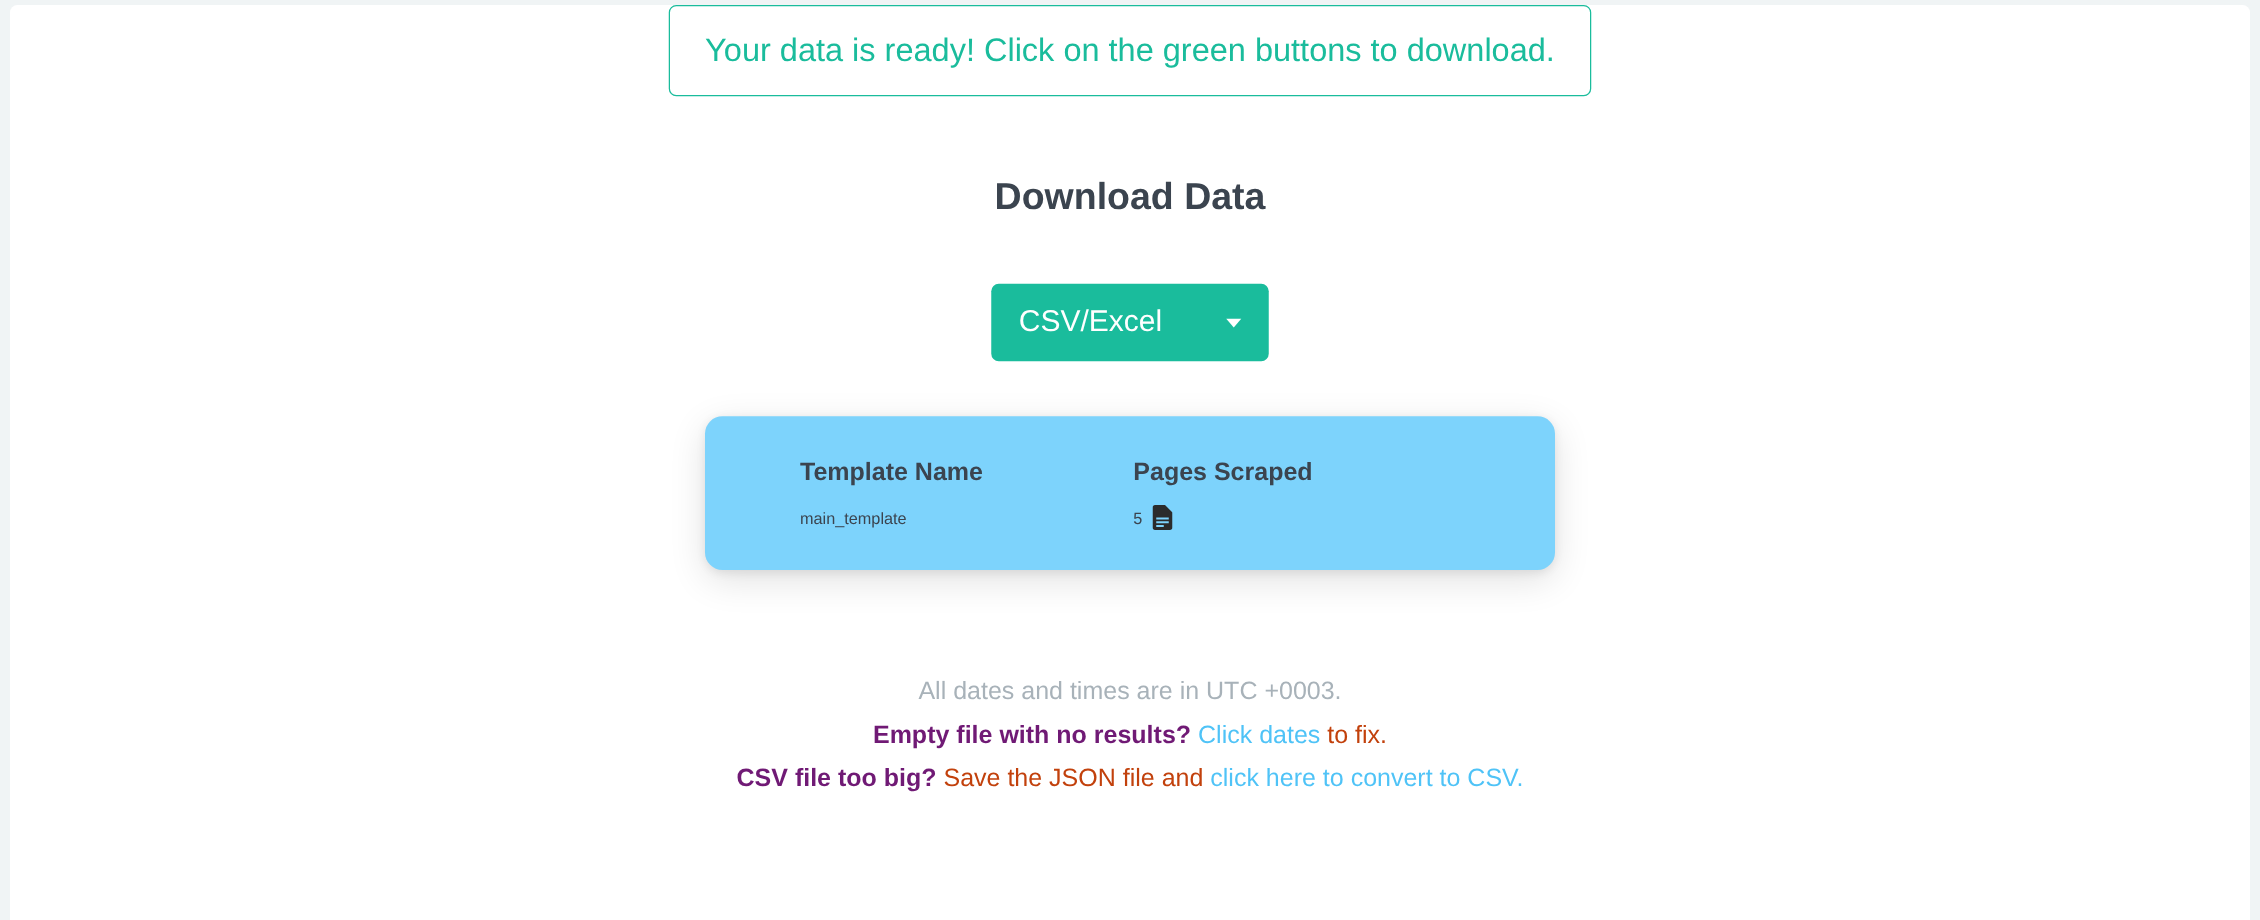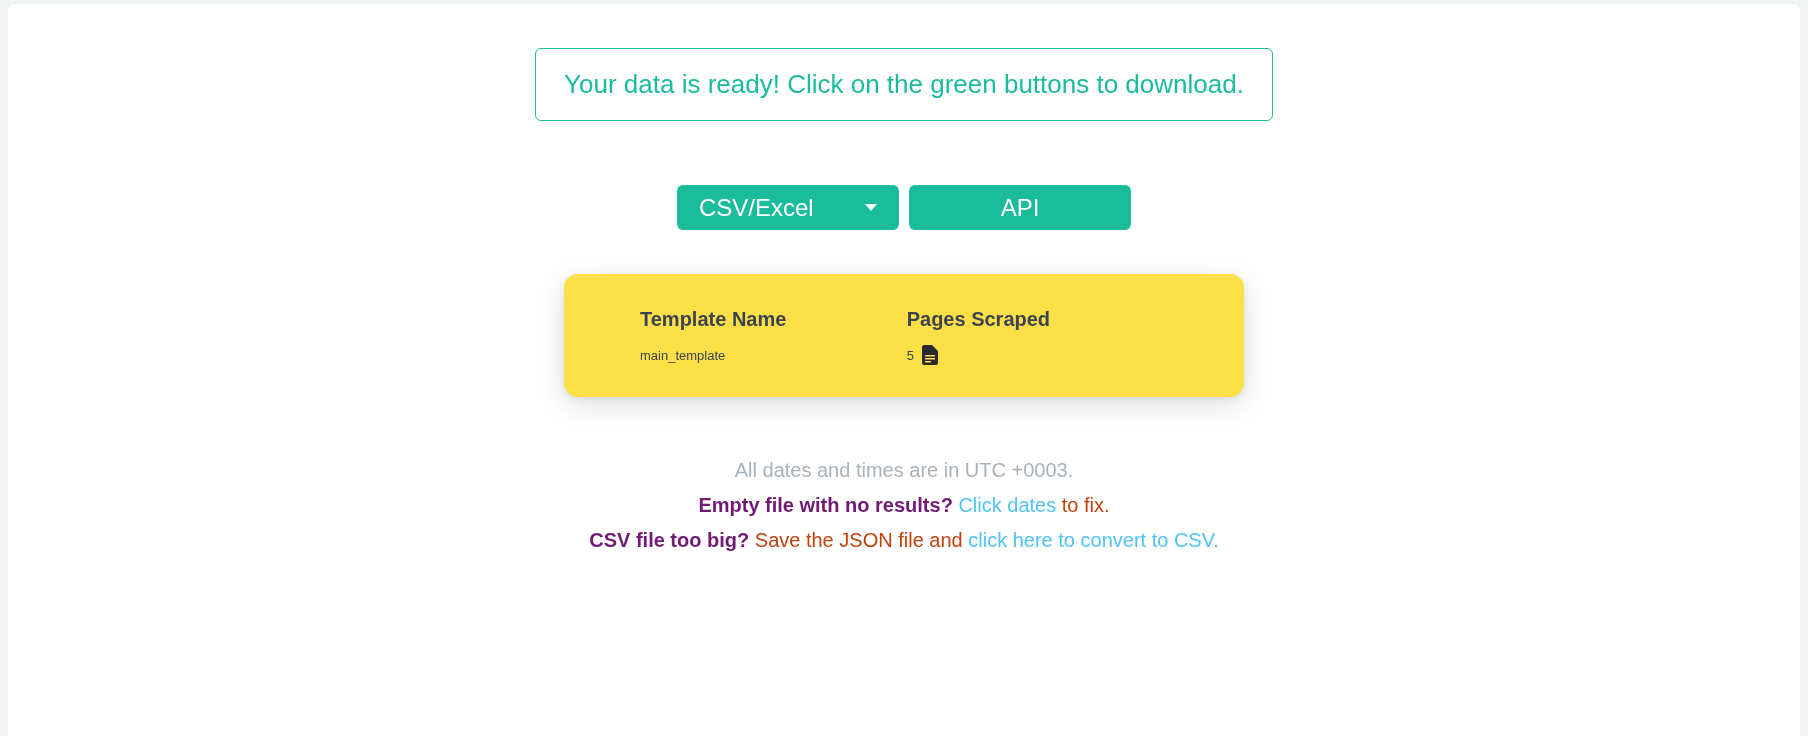--- a/index.html
+++ b/index.html
@@ -12,21 +12,20 @@
       background: #f0f4f5;
       width: 1808px;
       height: 736px;
       overflow: hidden;
     }
     .page-container {
       background: #ffffff;
       margin: 4px 8px 0 8px;
       border-radius: 6px 6px 0 0;
       height: 732px;
-      padding-top: 44px;
       display: flex;
       flex-direction: column;
       align-items: center;
     }
     .alert-banner {
       border: 1px solid #1abc9c;
       border-radius: 6px;
       padding: 20px 28px;
       color: #1abc9c;
       font-size: 26px;
@@ -44,21 +43,21 @@
       gap: 10px;
       margin-bottom: 44px;
     }
     .btn {
       background: #1abc9c;
       color: #ffffff;
       border: none;
       border-radius: 6px;
       font-size: 24px;
       font-weight: 400;
-      height: 45px;
+      height: 62px;
       cursor: pointer;
       display: flex;
       align-items: center;
       justify-content: center;
     }
     .btn-dropdown {
       width: 222px;
       padding: 0 22px;
       justify-content: space-between;
     }
@@ -70,26 +69,26 @@
     }
     .caret-down {
       width: 0;
       height: 0;
       border-left: 6px solid transparent;
       border-right: 6px solid transparent;
       border-top: 7px solid #ffffff;
       margin-left: 12px;
     }
     .card {
-      background: #fde047;
+      background: #7dd3fc;
       border-radius: 14px;
       box-shadow: 0 8px 30px rgba(0,0,0,0.12), 0 2px 8px rgba(0,0,0,0.08);
       width: 680px;
       padding: 34px 76px 32px 76px;
-      margin-bottom: 56px;
+      margin-bottom: 80px;
     }
     .card-table {
       width: 100%;
       border-collapse: collapse;
     }
     .card-table th {
       text-align: left;
       font-size: 20px;
       font-weight: 700;
       color: #3b444f;
@@ -141,28 +140,26 @@
   </style>
 </head>
 <body>
 
 <div class="page-container">
 
   <div class="alert-banner">
     <span>Your data is ready! Click on the green buttons to download.</span>
   </div>
 
+  <h1 class="page-title">Download Data</h1>
 
   <div class="button-row">
     <button class="btn btn-dropdown">
       <span>CSV/Excel</span>
       <span class="caret-down"></span>
-    </button>
-    <button class="btn btn-api">
-      <span>API</span>
     </button>
   </div>
 
   <div class="card">
     <table class="card-table">
       <thead>
         <tr>
           <th>Template Name</th>
           <th class="right">Pages Scraped</th>
         </tr>

